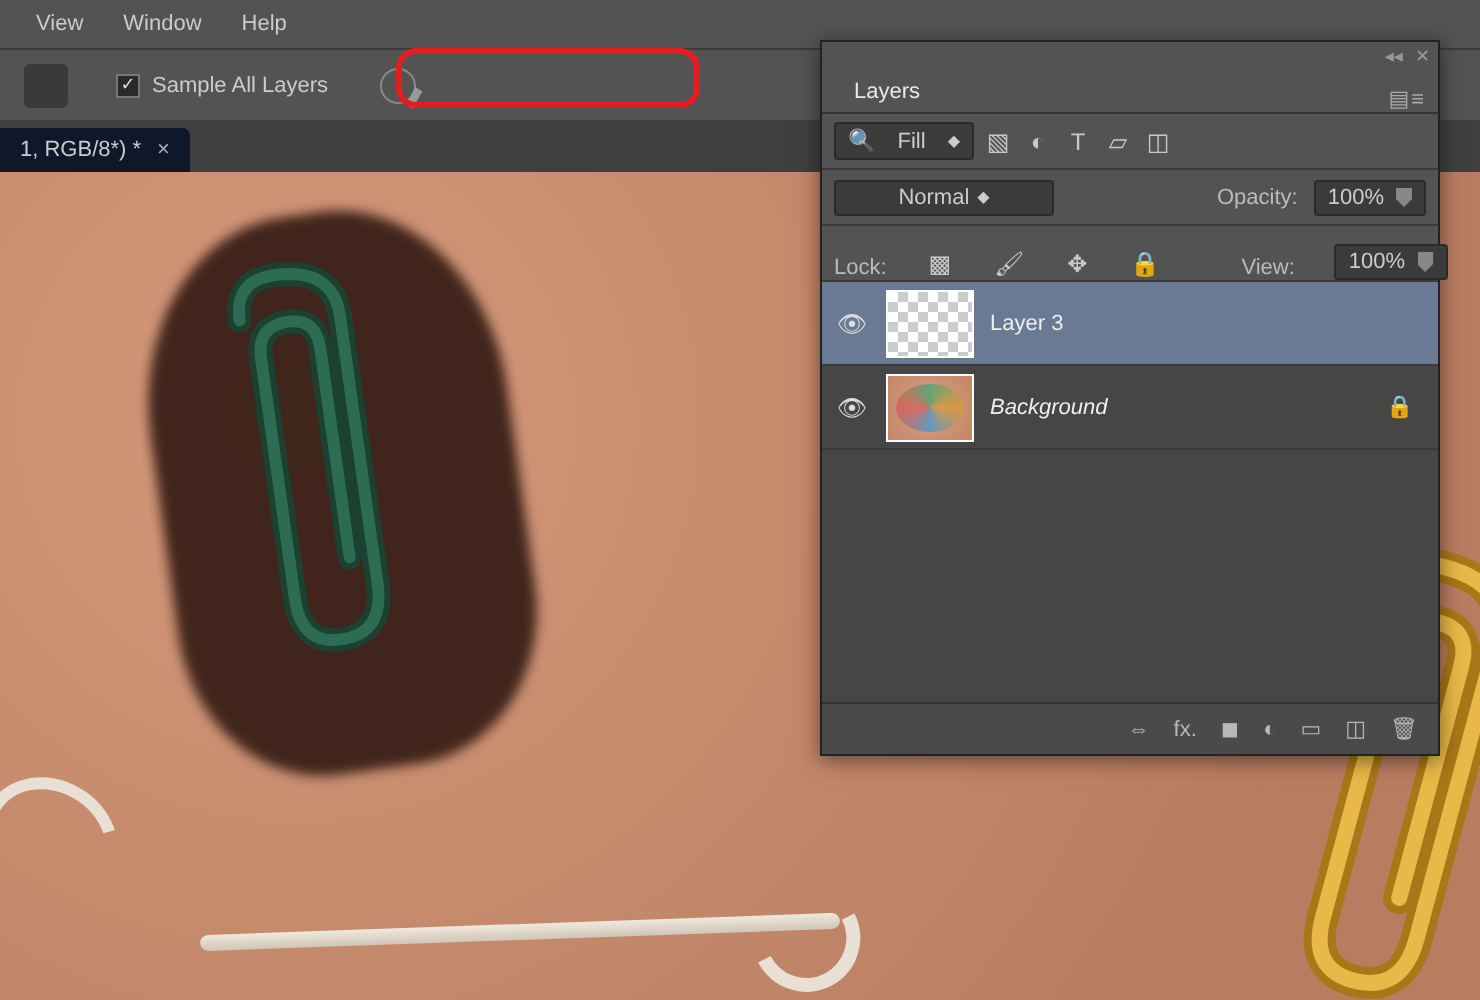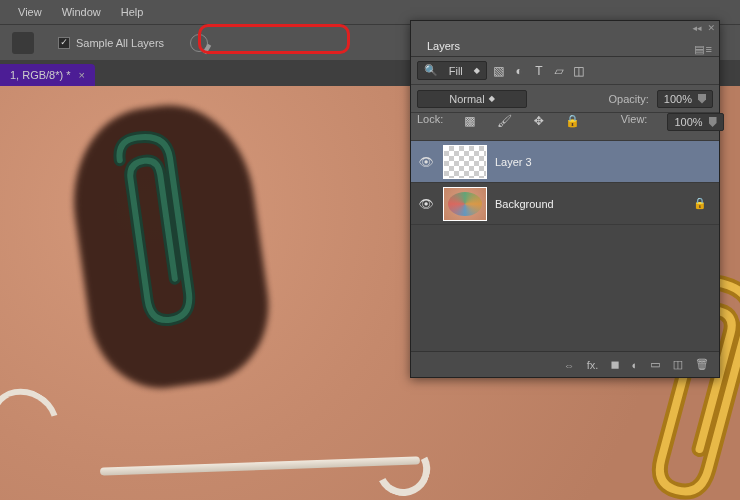--- a/index.html
+++ b/index.html
@@ -9,21 +9,21 @@
 .optionsbar{height:36px;background:#535353;display:flex;align-items:center;padding-left:12px;gap:4px;border-top:1px solid #3a3a3a;position:relative}
 .toolicon{width:22px;height:22px;background:#3a3a3a;border-radius:3px;margin-right:8px}
 .optbtn{background:#464646;border:1px solid #333;padding:4px 10px;border-radius:2px;color:#e0e0e0}
 .optbtn.active{background:#5a5a5a}
 .checkboxwrap{display:flex;align-items:center;gap:6px;margin-left:6px;padding:2px 6px}
 .checkbox{width:12px;height:12px;background:#2a2a2a;border:1px solid #777;display:flex;align-items:center;justify-content:center;color:#ddd;font-size:9px;line-height:1}
 .tool2{width:18px;height:18px;border:1px solid #888;border-radius:50%;margin-left:16px;position:relative}
 .tool2::after{content:"";position:absolute;width:4px;height:10px;background:#999;transform:rotate(30deg);right:-2px;bottom:-3px}
 .highlight{position:absolute;border:3px solid #e02020;border-radius:10px;left:198px;top:24px;width:152px;height:30px;pointer-events:none}
 .tabbar{height:26px;background:#3f3f3f;display:flex;align-items:flex-end;padding-left:0}
-.doctab{background:#4c1d95;padding:5px 10px;border-top-right-radius:4px;display:flex;align-items:center;gap:8px;color:#e8e8e8}
+.doctab{background:#0f172a;padding:5px 10px;border-top-right-radius:4px;display:flex;align-items:center;gap:8px;color:#e8e8e8}
 .doctab .close{font-size:11px;color:#aaa}
 .canvas{position:absolute;left:0;top:86px;right:0;bottom:0;background:#c88a6e;overflow:hidden}
 .leather{position:absolute;inset:0;background:radial-gradient(circle at 20% 30%,#d4987a,#c5896c 40%,#b87d61 80%);}
 .clipshadow{position:absolute;left:80px;top:20px;width:180px;height:280px;background:#3a2018;border-radius:80px 80px 70px 70px / 100px 100px 80px 80px;filter:blur(3px);transform:rotate(-8deg);opacity:0.95}
 .paperclip{position:absolute;left:110px;top:40px;width:90px;height:210px;transform:rotate(-8deg)}
 .paperclip svg{width:100%;height:100%}
 .goldclip{position:absolute;right:-30px;bottom:-10px;width:140px;height:240px;transform:rotate(15deg)}
 .goldclip svg{width:100%;height:100%}
 .wire1{position:absolute;left:-10px;bottom:50px;width:70px;height:60px;border:6px solid #e8e0d5;border-radius:50%;border-right-color:transparent;border-bottom-color:transparent;transform:rotate(30deg)}
 .wire2{position:absolute;left:100px;bottom:30px;width:320px;height:8px;background:linear-gradient(#f0e8dd,#cfc6b8);border-radius:4px;transform:rotate(-2deg)}
@@ -34,33 +34,33 @@
 .paneltitlebar span{font-size:9px;color:#999;cursor:pointer}
 .paneltabs{height:22px;display:flex;align-items:flex-end;padding-left:8px;border-bottom:1px solid #333;justify-content:space-between}
 .paneltabs .tab{font-size:11px;color:#e8e8e8;padding:4px 8px}
 .paneltabs .menu{margin-right:6px;color:#aaa;letter-spacing:1px}
 .filterrow{height:28px;display:flex;align-items:center;padding:0 6px;gap:4px;border-bottom:1px solid #3a3a3a}
 .dd{background:#3b3b3b;border:1px solid #2a2a2a;padding:2px 6px;display:flex;align-items:center;gap:4px;border-radius:2px;color:#ddd}
 .dd.small{min-width:70px;justify-content:space-between}
 .dd .arr{font-size:8px;color:#ccc}
 .ficon{width:16px;height:16px;display:flex;align-items:center;justify-content:center;color:#c8c8c8;font-size:12px;border:1px solid transparent}
 .blendrow{height:28px;display:flex;align-items:center;padding:0 6px;gap:8px;border-bottom:1px solid #3a3a3a}
-.lockrow{height:28px;display:flex;align-items:flex-start;padding:0 6px;gap:20px;border-bottom:1px solid #3a3a3a}
+.lockrow{height:28px;display:flex;align-items:flex-end;padding:0 6px;gap:20px;border-bottom:1px solid #3a3a3a}
 .label{color:#bbb}
 .sp{flex:1}
 .layerlist{background:#464646;min-height:210px}
 .layer{height:42px;display:flex;align-items:center;padding:3px 6px;gap:8px;border-bottom:1px solid #3a3a3a}
 .layer.sel{background:#6b7a94}
 .eye{width:18px;text-align:center;color:#ddd;font-size:12px}
 .thumb{width:44px;height:34px;border:1px solid #fff;background:#fff;display:flex;align-items:center;justify-content:center;overflow:hidden}
 .checker{background-image:linear-gradient(45deg,#ccc 25%,transparent 25%),linear-gradient(-45deg,#ccc 25%,transparent 25%),linear-gradient(45deg,transparent 75%,#ccc 75%),linear-gradient(-45deg,transparent 75%,#ccc 75%);background-size:10px 10px;background-position:0 0,0 5px,5px -5px,-5px 0;background-color:#fff;width:100%;height:100%}
 .bgthumb{width:100%;height:100%;background:radial-gradient(circle,#d4987a 30%,#c48566);position:relative}
 .bgthumb::after{content:"";position:absolute;inset:4px;background:conic-gradient(#3a7,#d93,#39d,#d55,#3a7);border-radius:50%;opacity:.7}
 .lname{color:#eee}
-.lname.it{}
+.lname.it{font-style:italic}
 .lockic{margin-left:auto;margin-right:6px;color:#ddd;font-size:11px}
 .panelfoot{height:26px;background:#4a4a4a;border-top:1px solid #333;display:flex;align-items:center;justify-content:flex-end;gap:12px;padding:0 10px}
 .panelfoot span{color:#b8b8b8;font-size:11px}
 .slidergrip{display:inline-block;width:8px;height:10px;background:#888;clip-path:polygon(0 0,100% 0,100% 60%,50% 100%,0 60%);margin-left:2px;vertical-align:middle}
 </style>
 </head>
 <body>
 
 <div class="menubar">
   <span>View</span>

